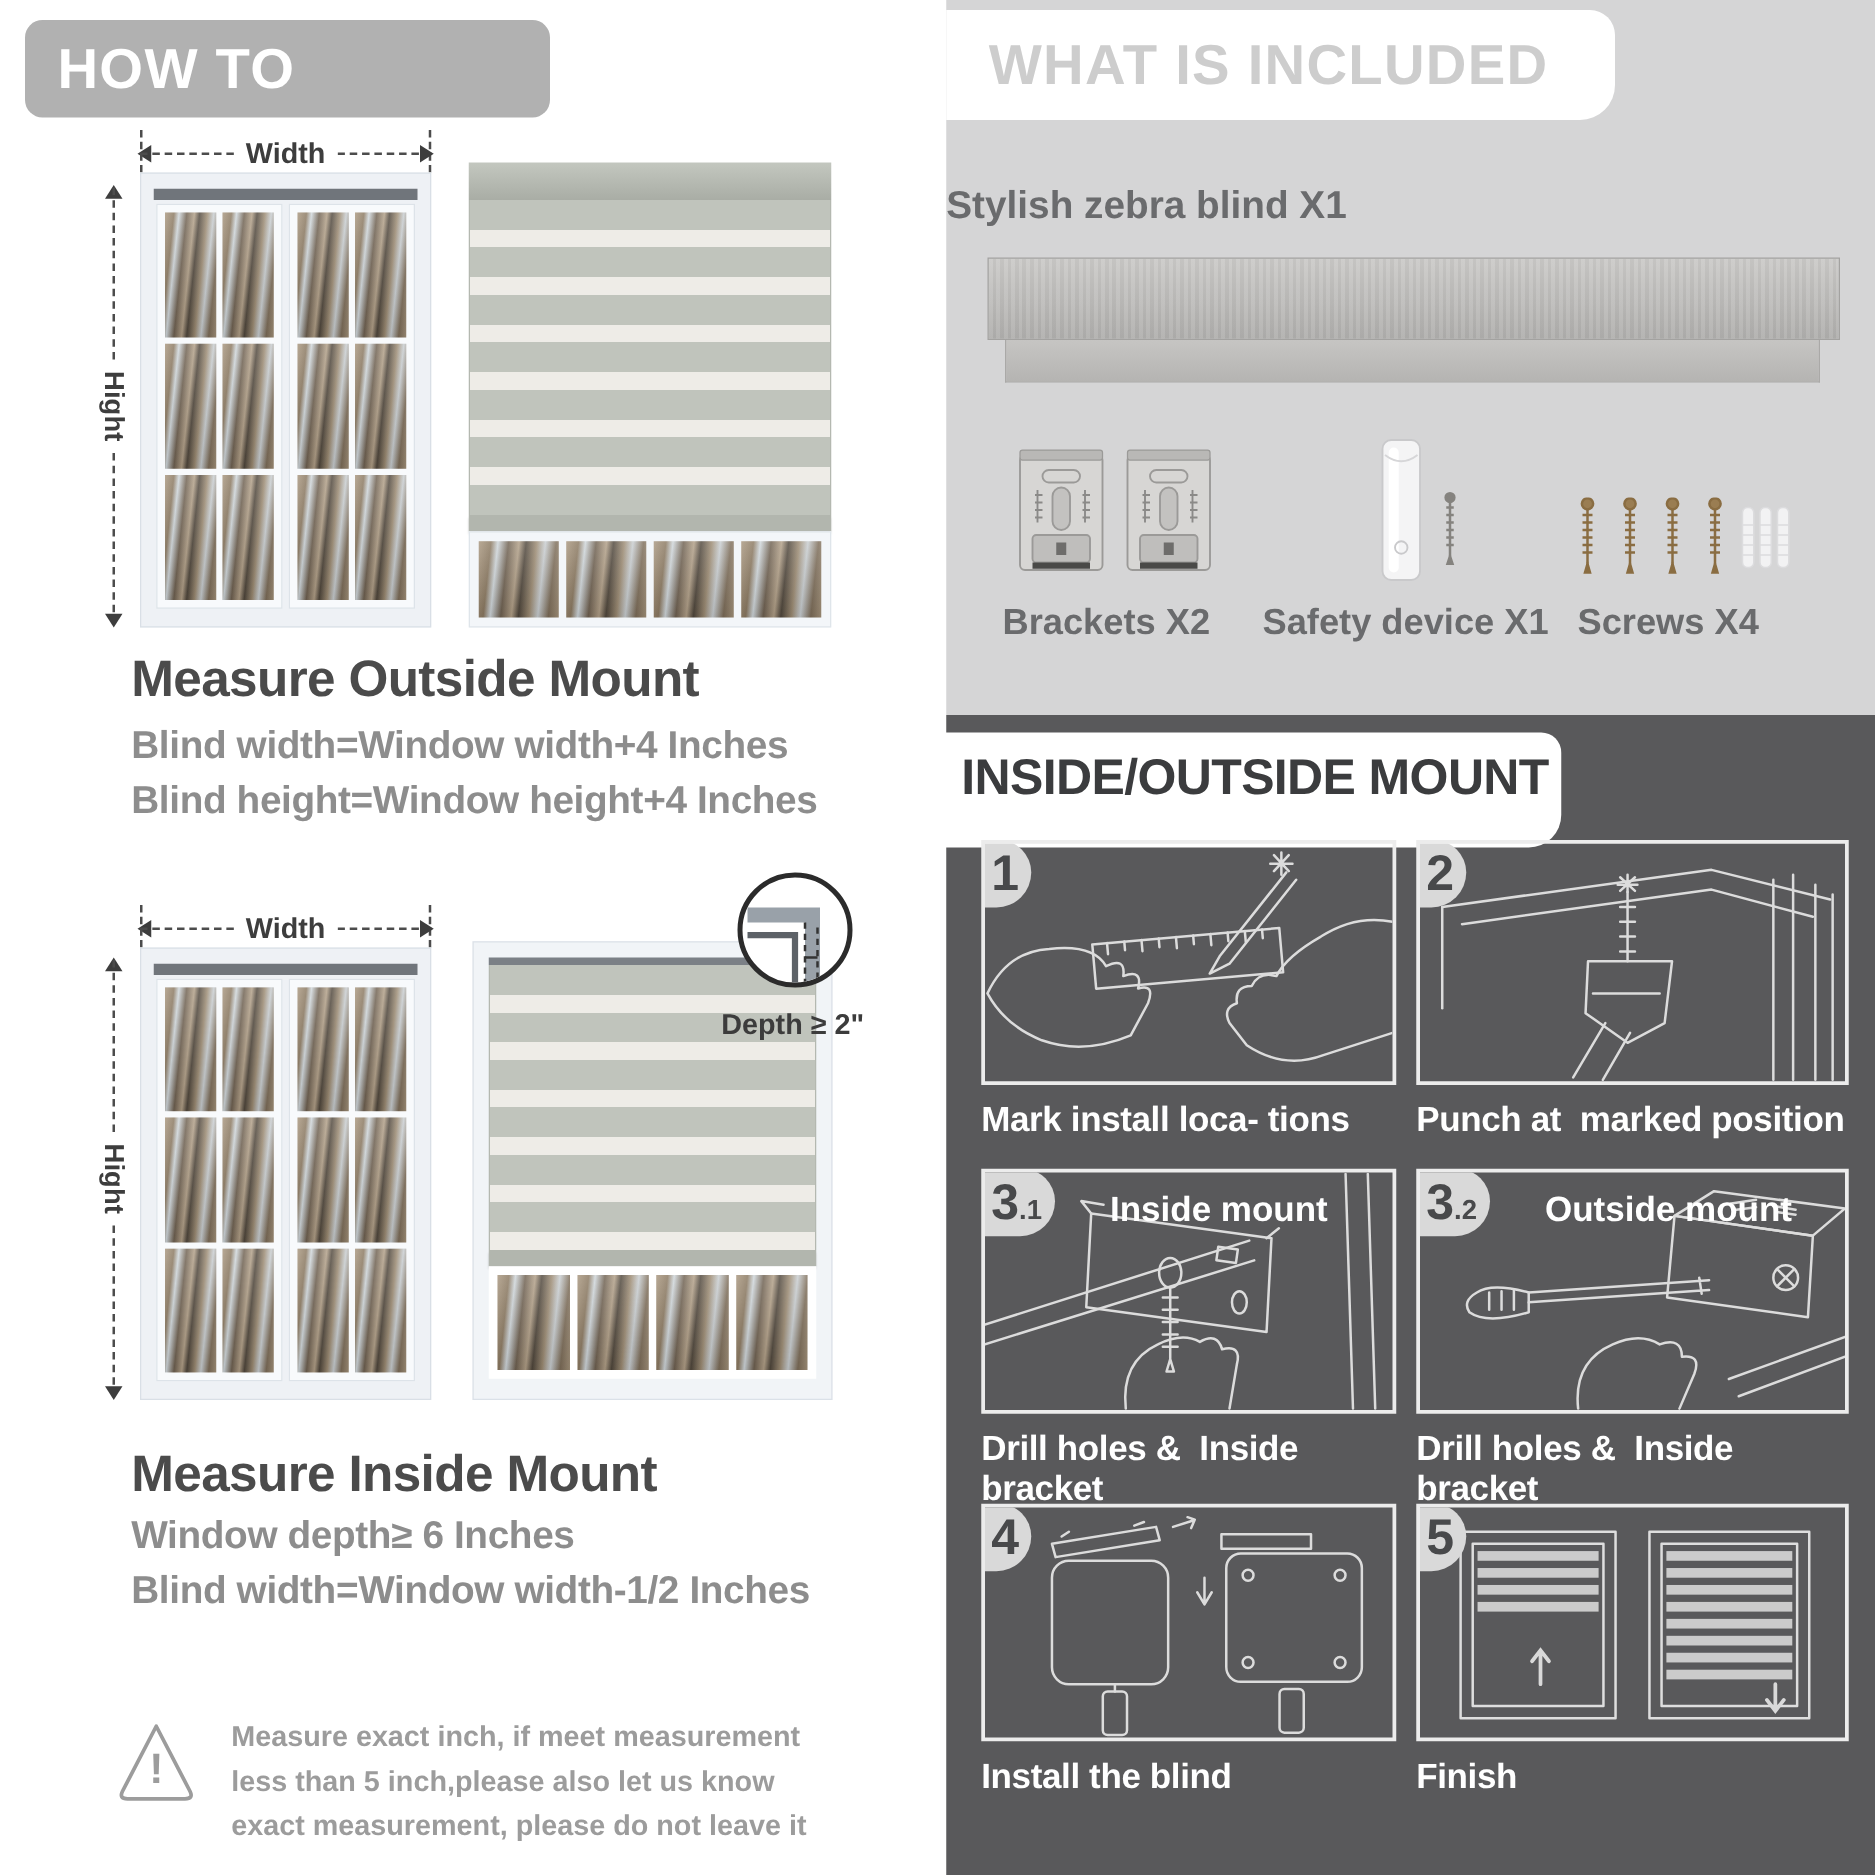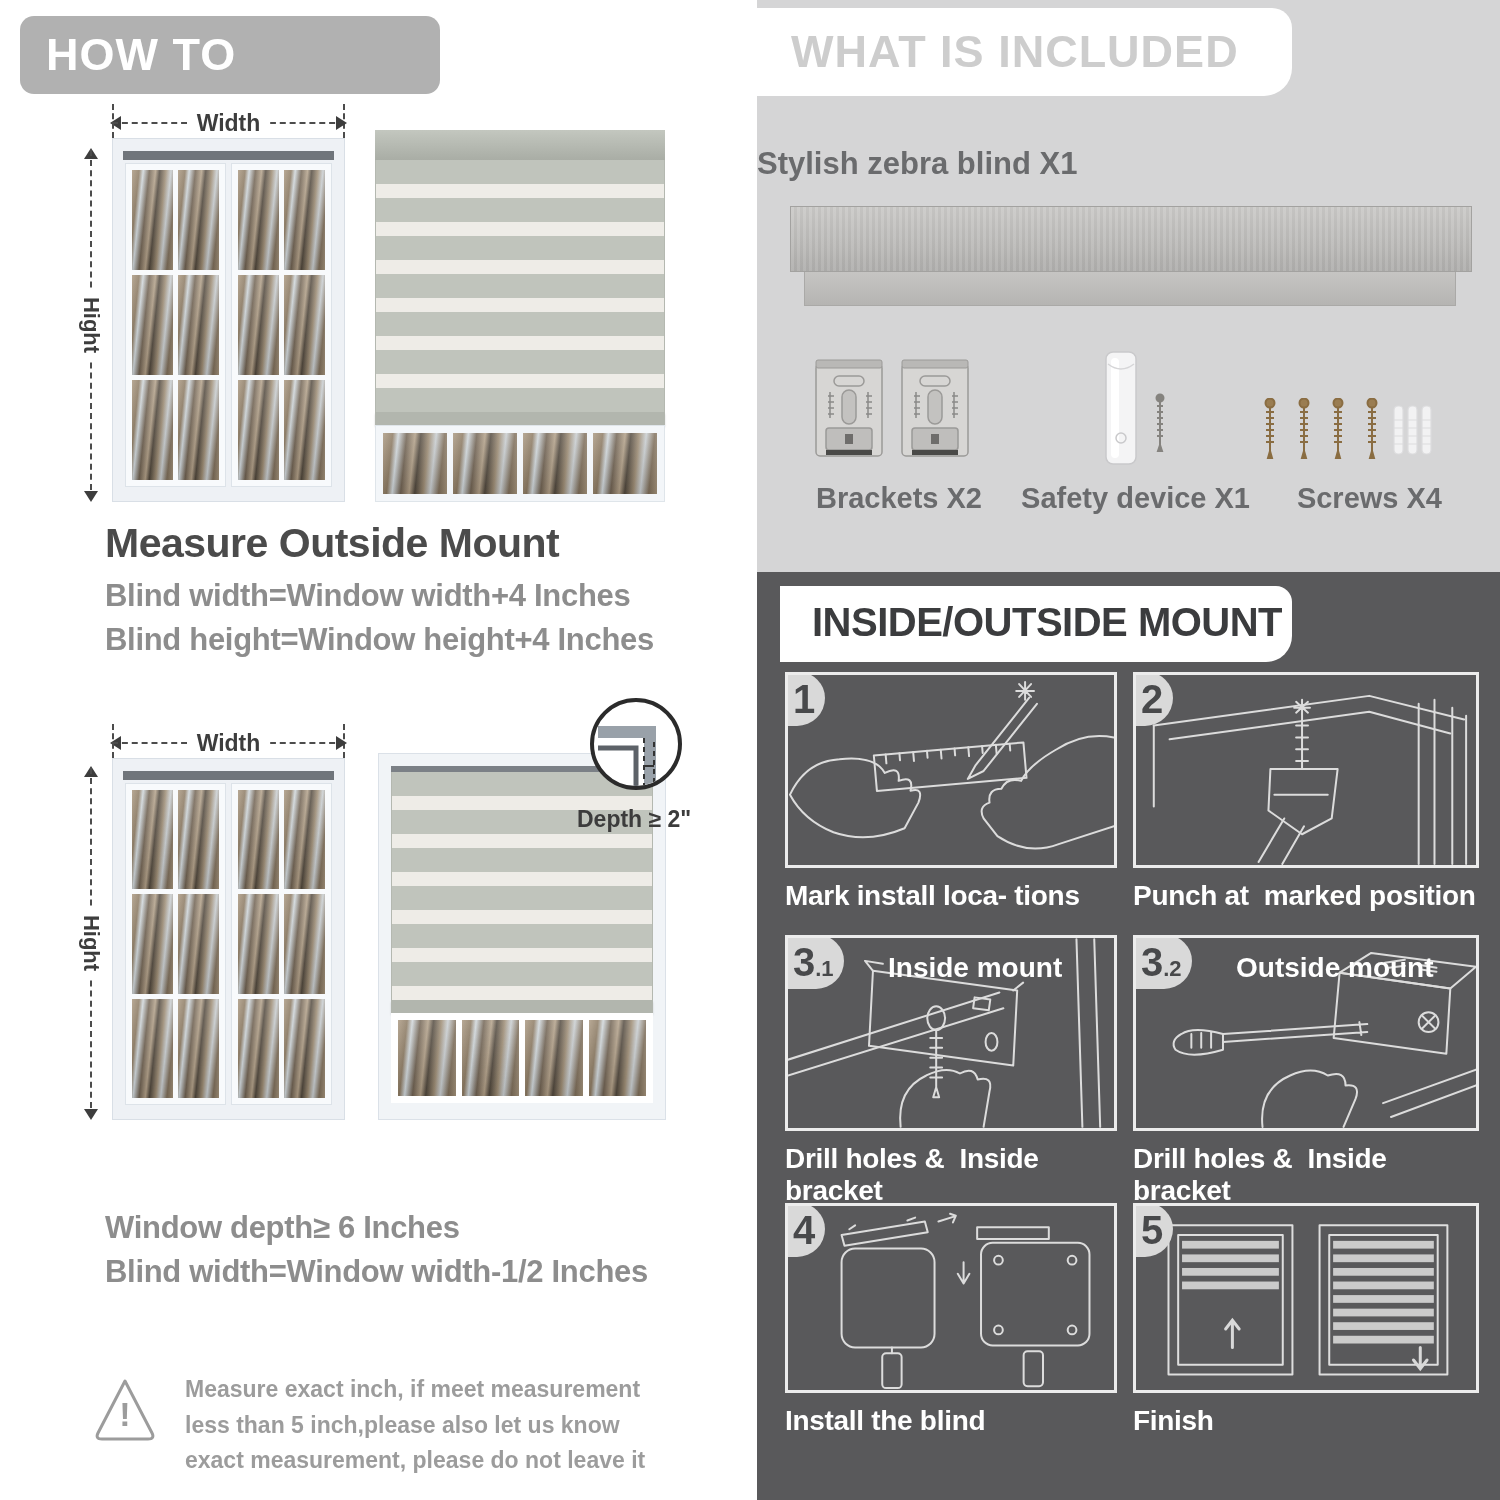--- a/index.html
+++ b/index.html
@@ -67,24 +67,24 @@
                 color:#cdcdcd;font-size:45px;font-weight:bold;line-height:88px;padding-left:34px;
                 letter-spacing:1px;box-sizing:border-box;}
   .blind-label{left:757px;top:146px;width:743px;text-align:left;font-size:31px;font-weight:bold;color:#6a6b6d;}
   .headrail-img{left:790px;top:206px;width:682px;height:66px;
                 background:repeating-linear-gradient(90deg,rgba(255,255,255,.07) 0 3px,rgba(0,0,0,.03) 3px 6px),
                            linear-gradient(180deg,#cbcac8 0%,#bdbcba 55%,#b0afad 100%);
                 border:1px solid #a3a2a0;box-sizing:border-box;}
   .headrail-img2{left:804px;top:272px;width:652px;height:34px;
                  background:linear-gradient(180deg,#c6c5c3,#b5b4b2);
                  border:1px solid #aaa9a7;border-top:none;box-sizing:border-box;}
-  .item-label{font-size:29px;font-weight:bold;color:#6a6b6d;text-align:right;}
+  .item-label{font-size:29px;font-weight:bold;color:#6a6b6d;text-align:left;}
 
   .dark-section{left:757px;top:572px;width:743px;height:928px;background:#59595b;}
-  .mount-header{left:780px;top:586px;width:512px;height:76px;background:#ffffff;border-radius:0 16px 26px 0;
+  .mount-header{left:737px;top:586px;width:512px;height:92px;background:#ffffff;border-radius:0 16px 26px 0;
                 color:#3b3c3e;font-size:40px;font-weight:bold;line-height:72px;padding-left:32px;
                 letter-spacing:-0.5px;box-sizing:border-box;}
   .step{position:absolute;}
   .panel{position:relative;border:3px solid #ececec;box-sizing:border-box;overflow:hidden;}
   .badge{position:absolute;top:-3px;left:-3px;height:54px;background:#d9d9d9;
          border-radius:0 28px 30px 0;display:flex;align-items:baseline;justify-content:center;
          padding:4px 10px 0 8px;box-sizing:border-box;}
   .badge .num{font-size:40px;font-weight:bold;color:#48494b;line-height:46px;}
   .badge .sub{font-size:22px;font-weight:bold;color:#48494b;}
   .panel-title{position:absolute;left:100px;top:14px;font-size:28px;font-weight:bold;color:#ffffff;}
@@ -206,20 +206,21 @@
     <svg viewBox="0 0 92 92" width="92" height="92">
       <path d="M4,30 L56,30 L56,92" stroke="#99a1a9" stroke-width="12" fill="none"></path>
       <path d="M4,46 L42,46 L42,92" stroke="#5d6268" stroke-width="5" fill="none"></path>
       <path d="M50,36 L50,92" stroke="#333333" stroke-width="2" stroke-dasharray="5 4" fill="none"></path>
       <path d="M60,40 L60,92" stroke="#333333" stroke-width="2" stroke-dasharray="5 4" fill="none"></path>
       <path d="M50,64 L60,64" stroke="#333333" stroke-width="2" fill="none"></path>
     </svg>
   </div>
   <div class="abs depth-label" style="left:577px;top:806px;">Depth ≥ 2"</div>
 
+  <div class="abs section-title" style="left:105px;top:1156px;">Measure Inside Mount</div>
   <div class="abs rule-line" style="left:105px;top:1210px;">Window depth≥ 6 Inches</div>
   <div class="abs rule-line" style="left:105px;top:1254px;">Blind width=Window width-1/2 Inches</div>
 
   <div class="abs" style="left:92px;top:1374px;width:66px;height:72px;">
     <svg viewBox="0 0 66 72" width="66" height="72">
       <path d="M33,7 L60,59 Q63,65 56,65 L10,65 Q3,65 6,59 Z" fill="none" stroke="#9c9c9c" stroke-width="3" stroke-linejoin="round"></path>
       <text x="33" y="52" text-anchor="middle" font-size="34" font-weight="bold" fill="#9c9c9c">!</text>
     </svg>
   </div>
   <div class="abs warning-text" style="left:185px;top:1372px;">Measure exact inch, if meet measurement less than 5 inch,please also let us know exact measurement, please do not leave it</div>

